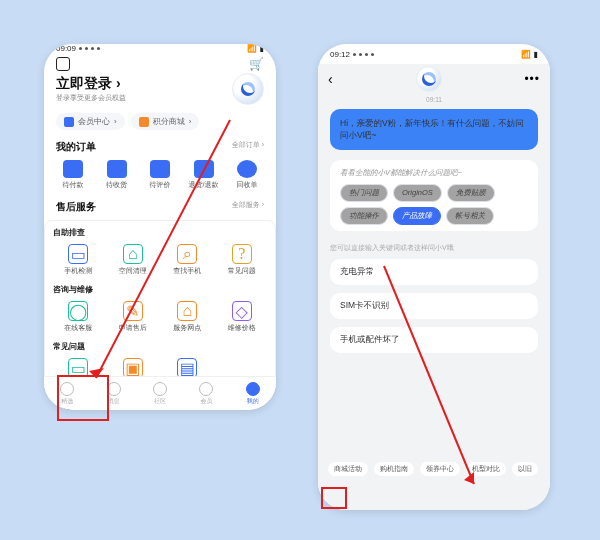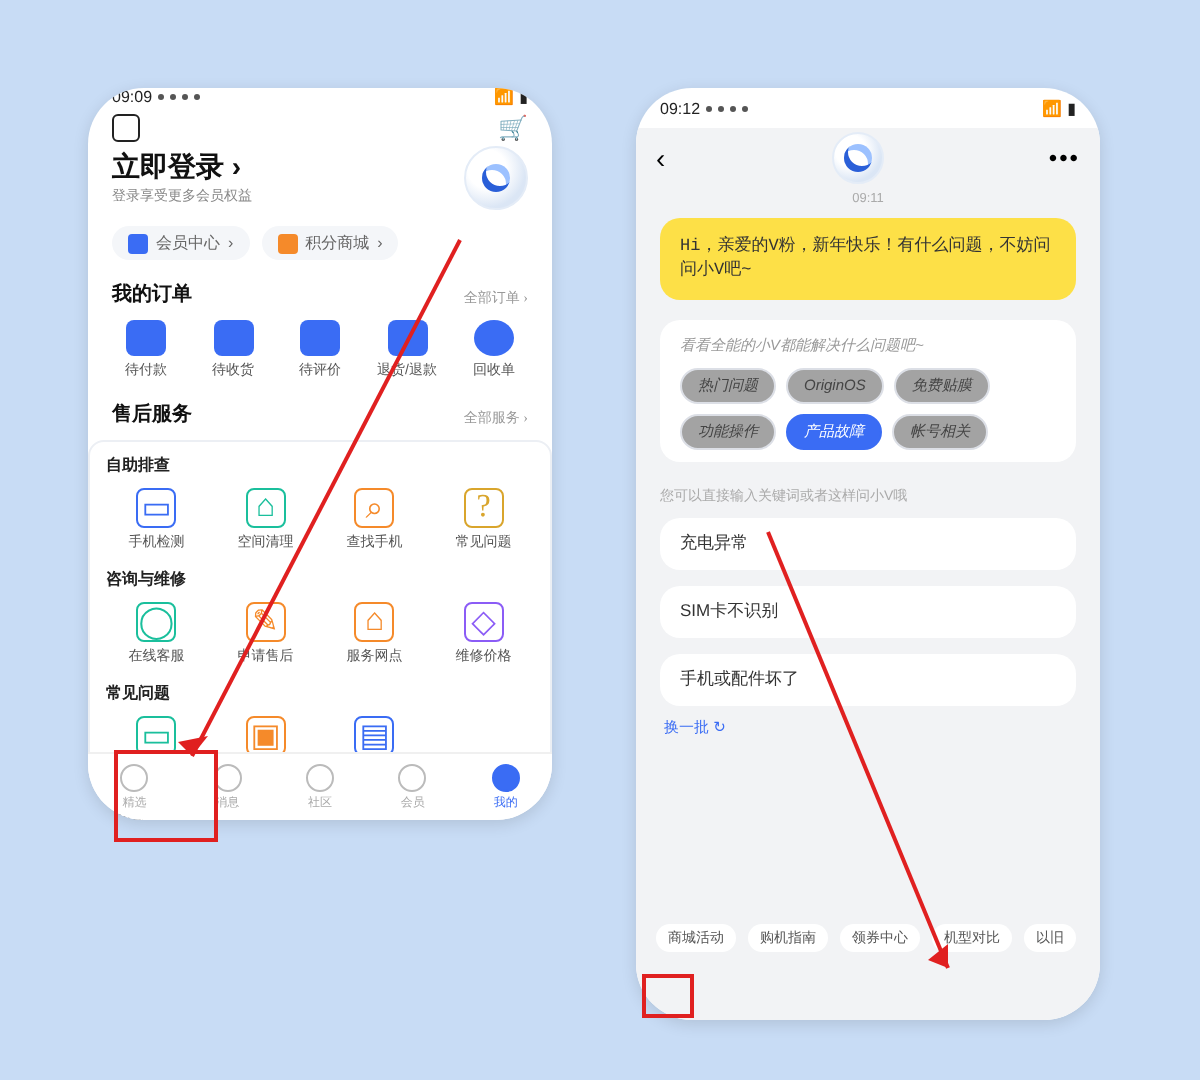--- a/index.html
+++ b/index.html
@@ -59,21 +59,21 @@
 
   .pill-row { display:flex; gap:6px; padding:4px 12px 6px; }
   .pill {
     background:#f4f6f9; border-radius:10px; padding:3px 8px;
     font-size:8px; color:#666; display:flex; align-items:center; gap:4px;
   }
   .pill .ic { width:10px; height:10px; border-radius:2px; display:inline-block; }
   .ic-blue { background:#3a6cf4; }
   .ic-orange { background:#f58a2a; }
 
-  .sect-h { display:flex; justify-content:space-between; align-items:flex-end; padding:4px 12px 2px;font-family:Liberation Serif, serif; }
+  .sect-h { display:flex; justify-content:space-between; align-items:flex-start; padding:4px 12px 2px; }
   .sect-h .t { font-size:10px; font-weight:700; color:#111; }
   .sect-h .more { font-size:7px; color:#999; }
 
   .orders {
     display:flex; justify-content:space-between; padding:4px 10px 6px;
   }
   .orders .it { display:flex; flex-direction:column; align-items:center; gap:2px; width:38px; }
   .orders .ic { width:20px; height:18px; border-radius:4px; }
   .orders .lbl { font-size:7px; color:#555; }
 
@@ -109,22 +109,22 @@
 
   
   .chat-body { background:#f2f3f5; flex:1; display:flex; flex-direction:column; position:relative; }
   .chat-hdr { height:30px; display:flex; align-items:center; justify-content:space-between; padding:0 10px; }
   .chat-hdr .back { font-size:14px; }
   .chat-hdr .dots { font-size:12px; letter-spacing:1px; }
   .chat-hdr .avatar { width:26px; height:26px; }
   .ts { text-align:center; font-size:6.5px; color:#aaa; margin:2px 0; }
 
   .bubble {
-    background:#fde047; border-radius:10px; margin:4px 12px; padding:8px 10px;
-    font-size:8.5px; color:#333; line-height:1.45;font-family:Liberation Mono, monospace;
+    background:#3b82f6; border-radius:10px; margin:4px 12px; padding:8px 10px;
+    font-size:8.5px; color:#333; line-height:1.45;
   }
   .chips-card {
     background:#fff; border-radius:10px; margin:6px 12px; padding:8px 10px 6px;font-style:italic;
   }
   .chips-title { font-size:7.5px; color:#999; margin-bottom:6px; }
   .chips { display:flex; flex-wrap:wrap; gap:5px; }
   .chip {
     font-size:7.5px; padding:3px 8px; border-radius:10px;
     border:1px solid #dcdfe6; color:#444; background:#a3a3a3;
   }
@@ -365,21 +365,20 @@
           <span class="chip active">产品故障</span>
           <span class="chip">帐号相关</span>
         </div>
     </div>
 
     <div class="hint">您可以直接输入关键词或者这样问小V哦</div>
 
     <div class="qa">充电异常</div>
     <div class="qa">SIM卡不识别</div>
     <div class="qa">手机或配件坏了</div>
-    <div class="refresh">换一批 ↻</div>
 
     <div class="tags-row" id="tags">
         <span class="tag">商城活动</span>
         <span class="tag">购机指南</span>
         <span class="tag">领券中心</span>
         <span class="tag">机型对比</span>
         <span class="tag">以旧</span>
       </div>
 
   </div>

